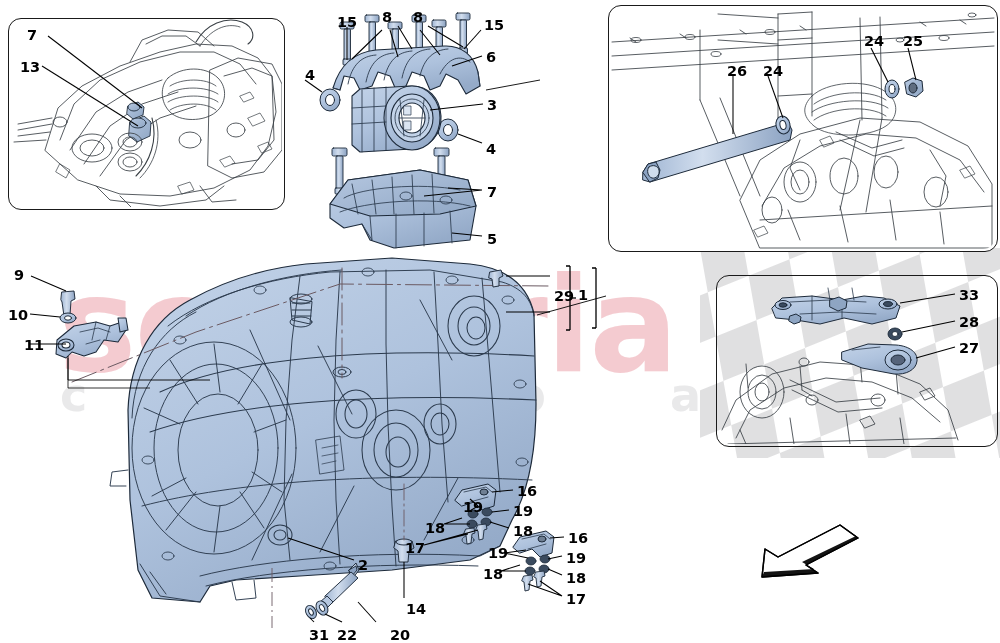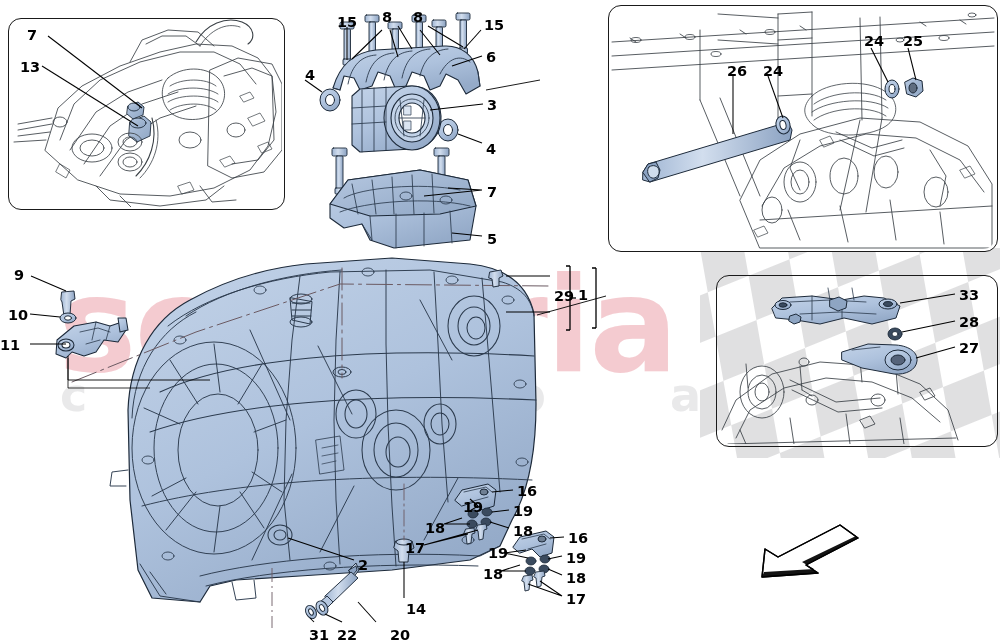--- a/index.html
+++ b/index.html
@@ -722,21 +722,21 @@
       <div class="num" style="left: 487px; top: 98px;">3</div>
       <div class="num" style="left: 486px; top: 142px;">4</div>
       <div class="num" style="left: 487px; top: 185px;">7</div>
       <div class="num" style="left: 487px; top: 232px;">5</div>
       <div class="num" style="left: 727px; top: 64px;">26</div>
       <div class="num" style="left: 763px; top: 64px;">24</div>
       <div class="num" style="left: 864px; top: 34px;">24</div>
       <div class="num" style="left: 903px; top: 34px;">25</div>
       <div class="num" style="left: 14px; top: 268px;">9</div>
       <div class="num" style="left: 8px; top: 308px;">10</div>
-      <div class="num" style="left: 0; top: 338px;">11</div>
+      <div class="num" style="left: 24px; top: 338px;">11</div>
       <div class="num" style="left: 554px; top: 269px; margin-top: 20px;">29</div>
       <div class="num" style="left: 578px; top: 288px;">1</div>
       <div class="num" style="left: 959px; top: 288px;">33</div>
       <div class="num" style="left: 959px; top: 315px;">28</div>
       <div class="num" style="left: 959px; top: 341px;">27</div>
       <div class="num" style="left: 517px; top: 484px;">16</div>
       <div class="num" style="left: 463px; top: 500px;">19</div>
       <div class="num" style="left: 513px; top: 504px;">19</div>
       <div class="num" style="left: 425px; top: 521px;">18</div>
       <div class="num" style="left: 513px; top: 524px;">18</div>

